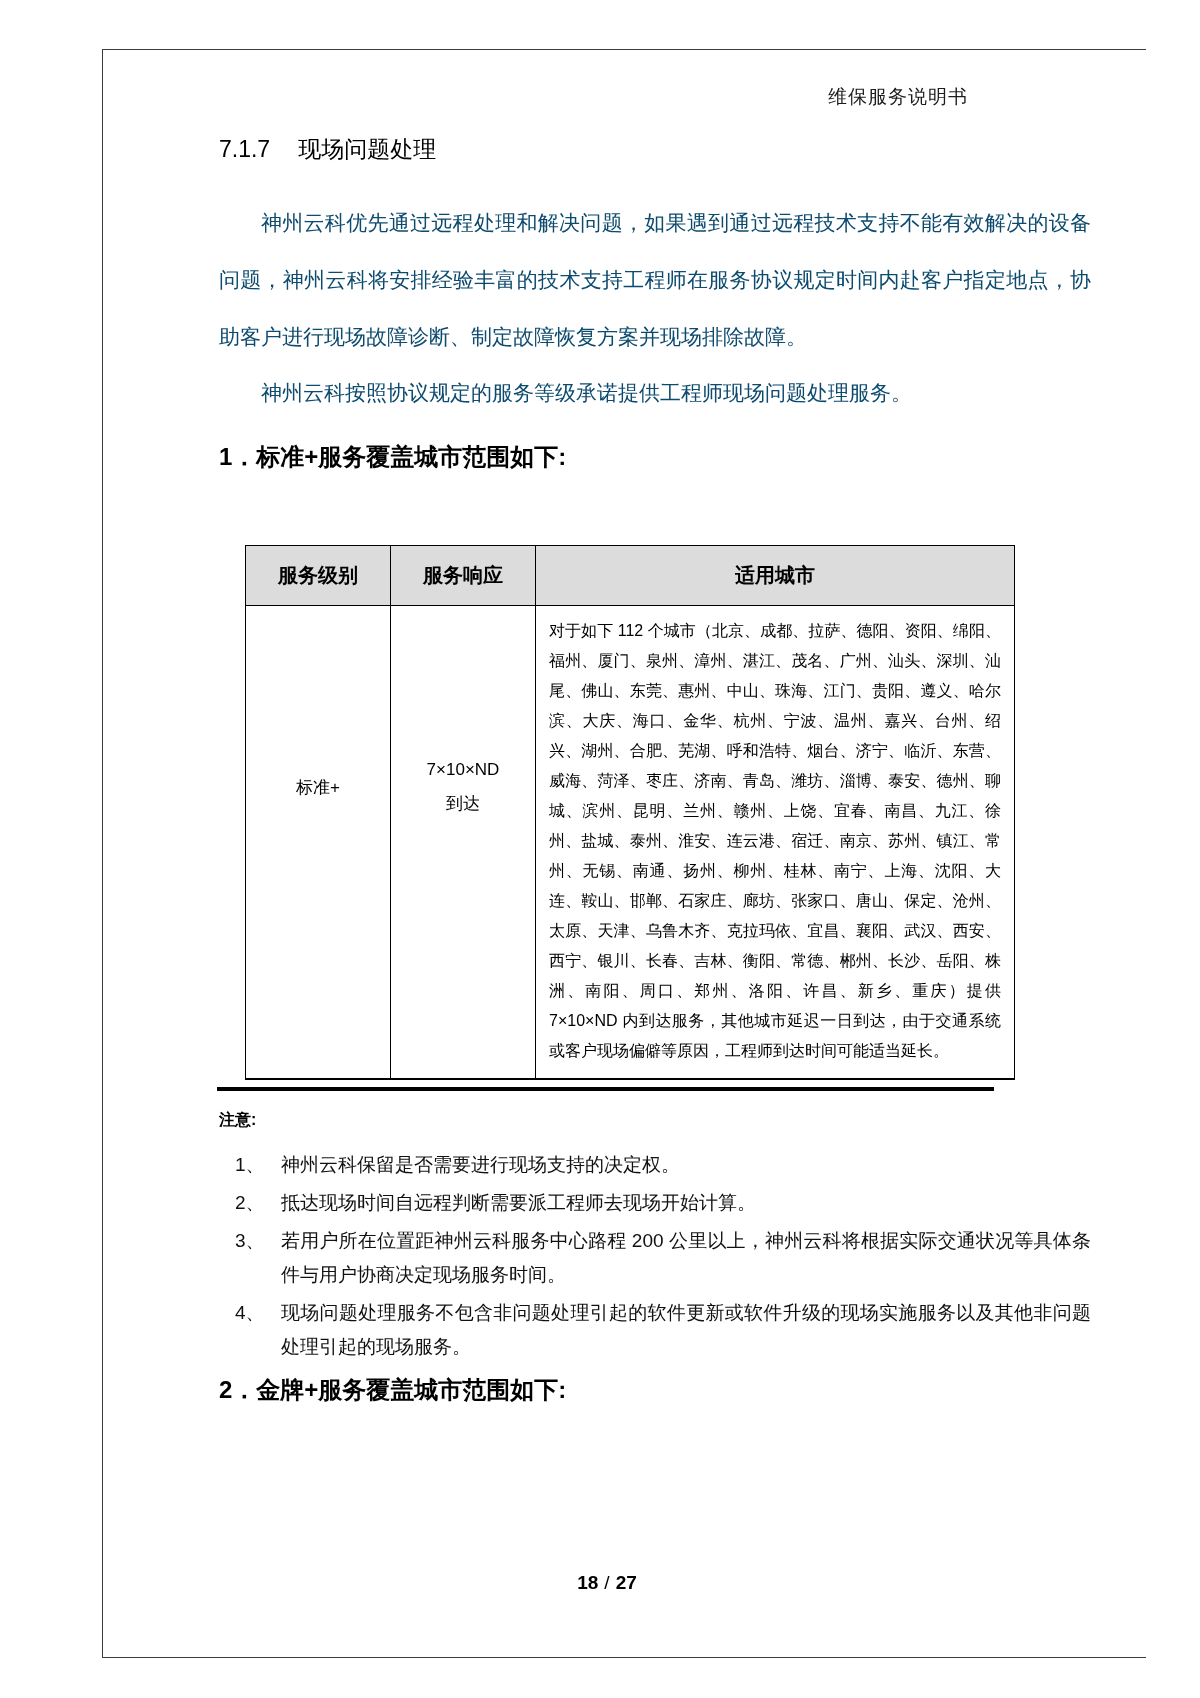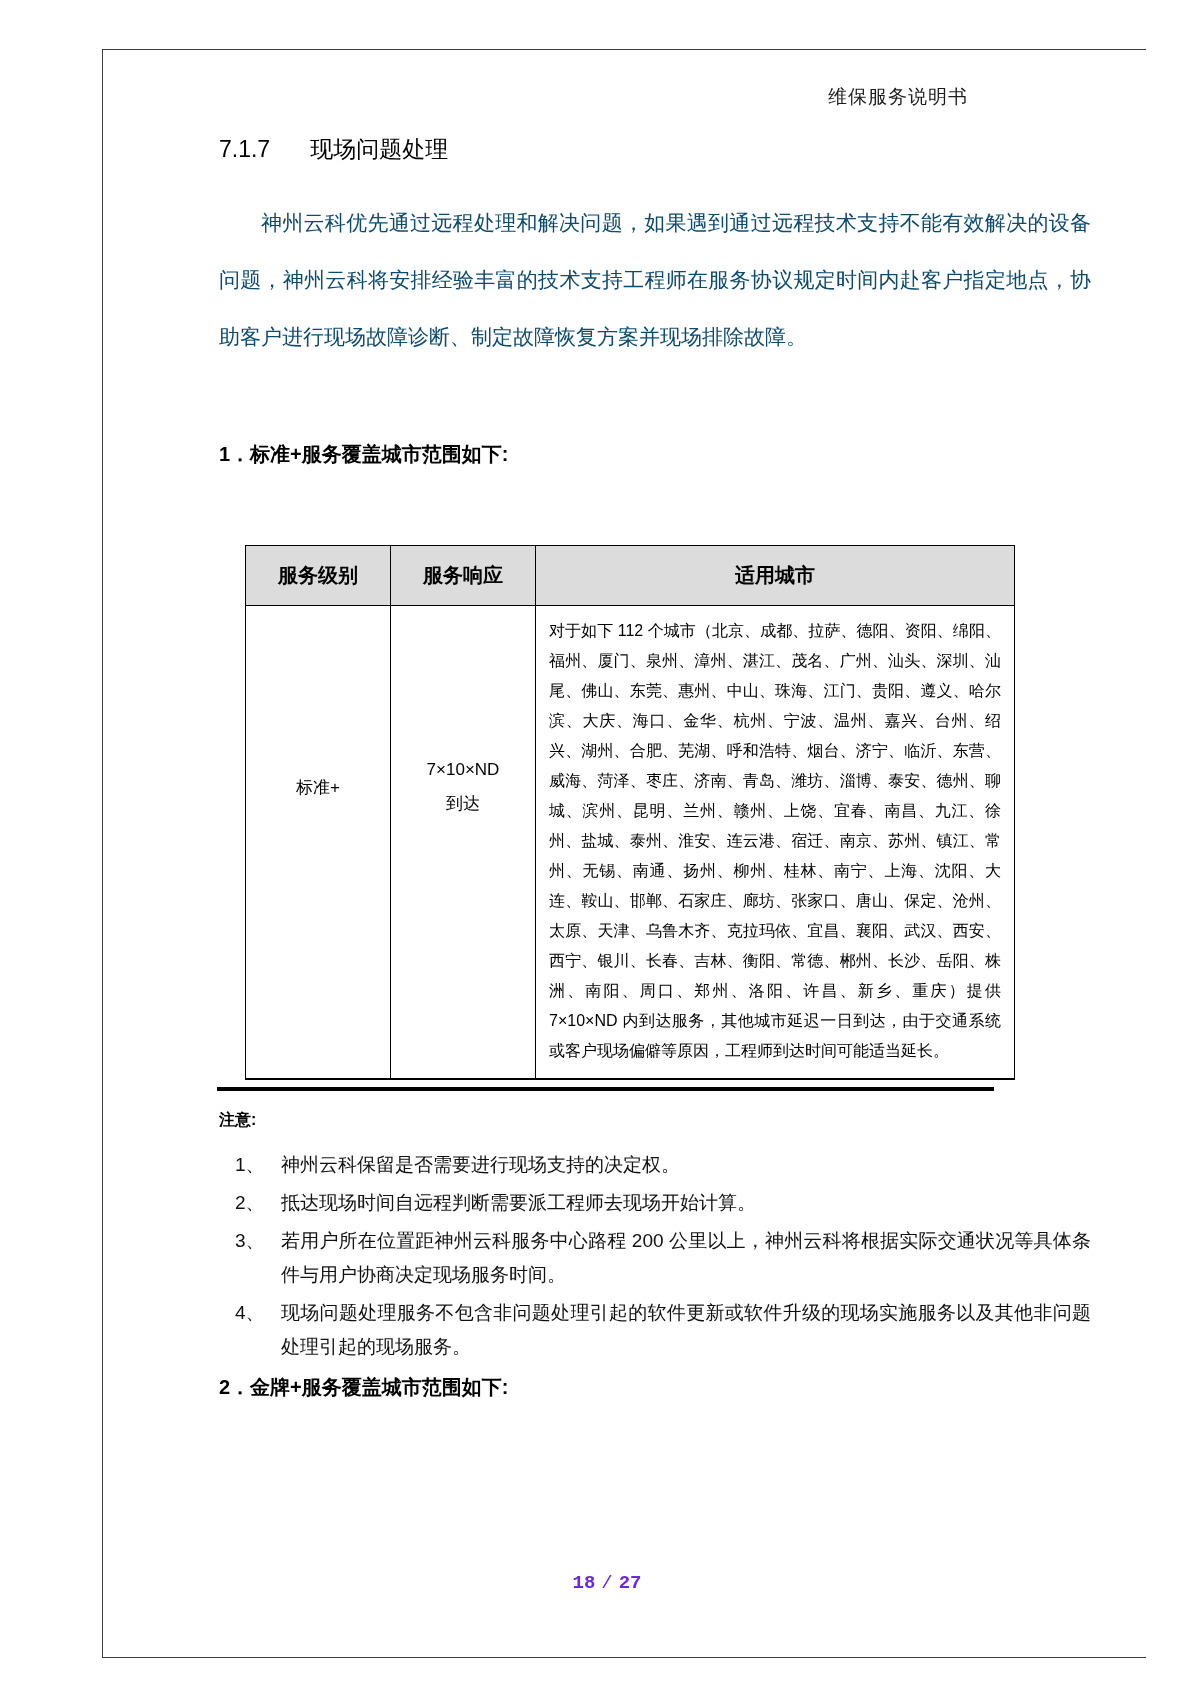--- a/index.html
+++ b/index.html
@@ -28,37 +28,37 @@
     color: #1c1c1c;
     letter-spacing: 1px;
   }
   .section-heading {
     position: absolute;
     left: 165px; top: 134px;
     font-size: 23px;
     font-weight: 500;
     color: #000;
   }
-  .section-heading .sec-num { margin-right: 40px; text-align: right; }
+  .section-heading .sec-num { margin-right: 28px; text-align: right; }
   .body-para {
     position: absolute;
     left: 165px;
     width: 872px;
     font-size: 21px;
     line-height: 57px;
     text-align: justify;
     text-indent: 42px;
     color: #0c4a6e;
   }
   .para-1 { top: 194px; }
   .para-2 { top: 364px; }
   .sub-heading {
     position: absolute;
     left: 165px;
-    font-size: 20px;
+    font-size: 24px;
     font-weight: bold;
     color: #000;
   }
   .sub-heading-1 { top: 441px; }
   .sub-heading-2 { top: 1374px; }
   table.service-table {
     position: absolute;
     left: 191px; top: 545px;
     width: 769px;
     border-collapse: collapse;
@@ -132,42 +132,43 @@
   }
   .note-text {
     flex: 1 1 auto;
     text-align: justify;
   }
   .page-footer {
     position: absolute;
     left: 48px; top: 1572px;
     width: 1010px;
     text-align: center;
-    font-family: Liberation Mono, monospace;
+    font-family: Liberation Sans, sans-serif;
     font-size: 19px;
-    color: #6d28d9;
+    color: #000000;
   }
   .page-footer .pg-num { font-weight: bold; }
   .page-footer .pg-sep { font-weight: normal; padding: 0 6px; }
 </style>
 </head>
 <body>
 
 <div class="page">
 
   <div class="page-frame"></div>
 
   <div class="doc-header">维保服务说明书</div>
 
   <div class="section-heading">
     <span class="sec-num">7.1.7</span><span>现场问题处理</span>
   </div>
 
   <div class="body-para para-1">神州云科优先通过远程处理和解决问题，如果遇到通过远程技术支持不能有效解决的设备问题，神州云科将安排经验丰富的技术支持工程师在服务协议规定时间内赴客户指定地点，协助客户进行现场故障诊断、制定故障恢复方案并现场排除故障。</div>
 
+  <div class="body-para para-2">神州云科按照协议规定的服务等级承诺提供工程师现场问题处理服务。</div>
 
   <div class="sub-heading sub-heading-1">1．标准+服务覆盖城市范围如下:</div>
 
   <table class="service-table">
     <colgroup>
       <col class="col-level">
       <col class="col-response">
       <col class="col-cities">
     </colgroup>
     <thead>

